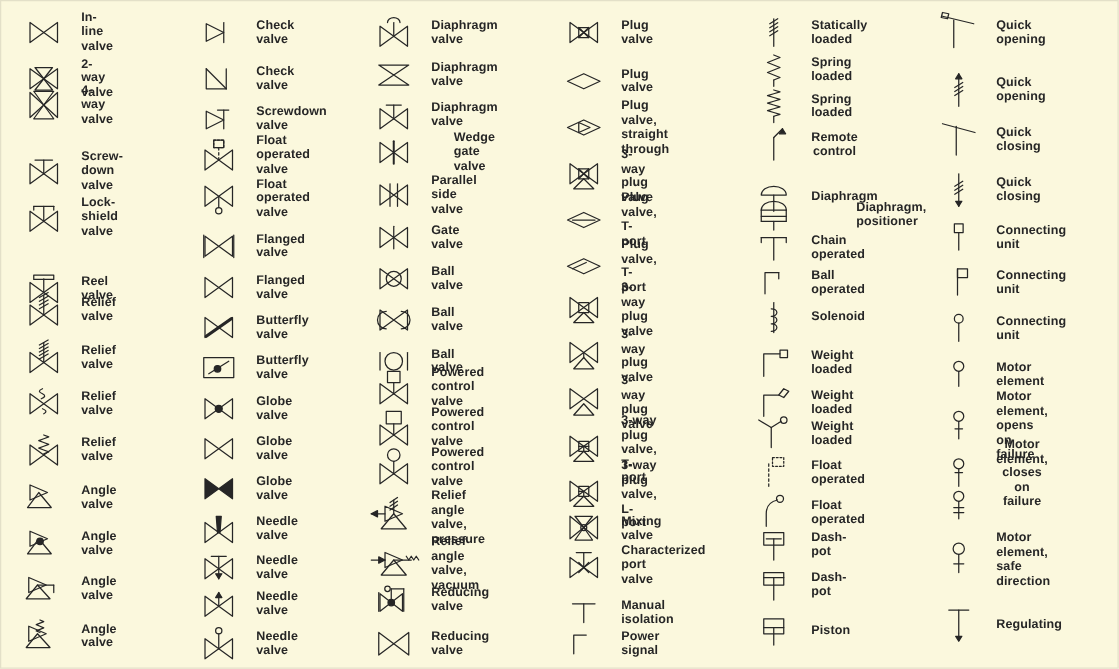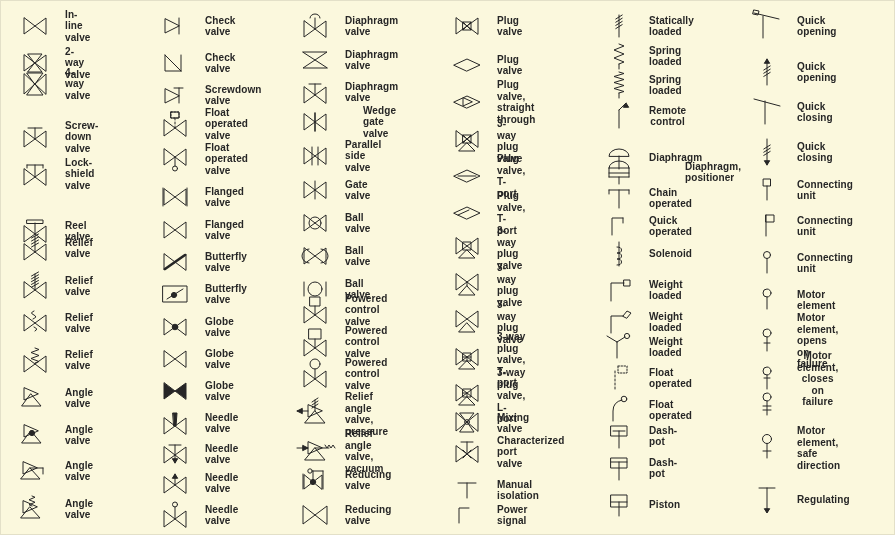--- a/index.html
+++ b/index.html
@@ -750,21 +750,21 @@
         </div>
         <div class="lbl">Chain operated</div>
       </div>
       <div class="row" style="top: 206px;">
         <div class="sym">
           <svg width="46" height="36" viewBox="0 0 46 36" fill="none" stroke="#262626" stroke-width="1" stroke-linecap="round" stroke-linejoin="round">
             <path d="M15 27 L15 10 L26 10" fill="none"></path>
             <line x1="26" y1="10" x2="26" y2="15"></line>
           </svg>
         </div>
-        <div class="lbl">Quick operated</div>
+        <div class="lbl">Ball operated</div>
       </div>
       <div class="row" style="top: 234px;">
         <div class="sym">
           <svg width="46" height="36" viewBox="0 0 46 36" fill="none" stroke="#262626" stroke-width="1" stroke-linecap="round" stroke-linejoin="round">
             <line x1="22" y1="6" x2="22" y2="30"></line>
             <path d="M20 11 a4.5 3 0 1 1 0 6 a4.5 3 0 1 1 0 6 a4.5 3 0 1 1 0 6" fill="none"></path>
           </svg>
         </div>
         <div class="lbl">Solenoid</div>
       </div>

